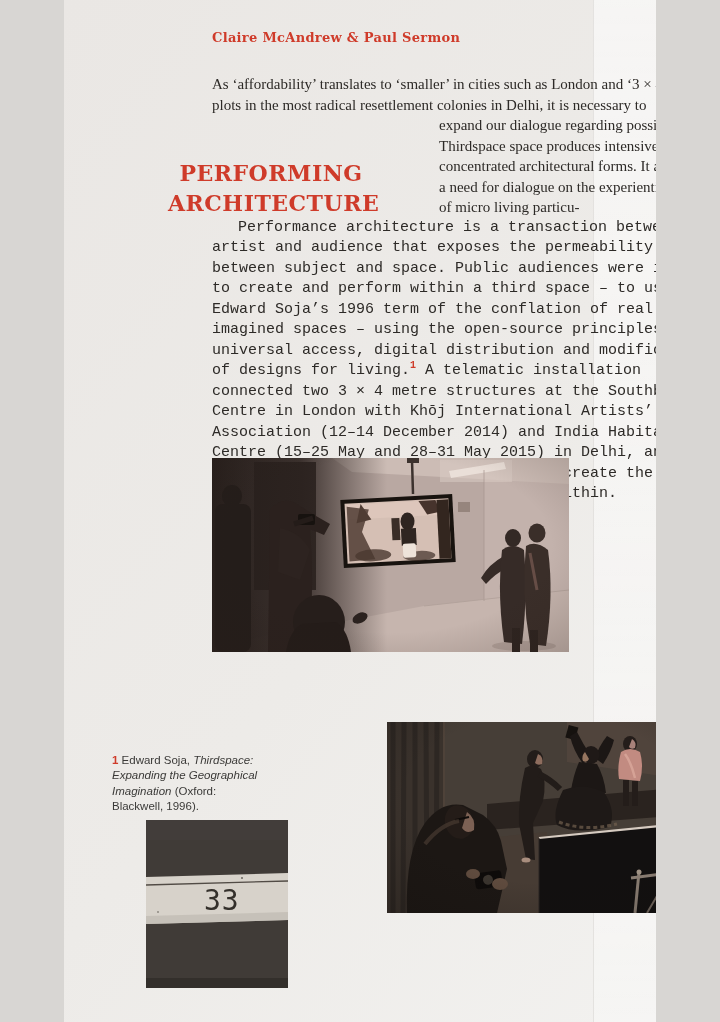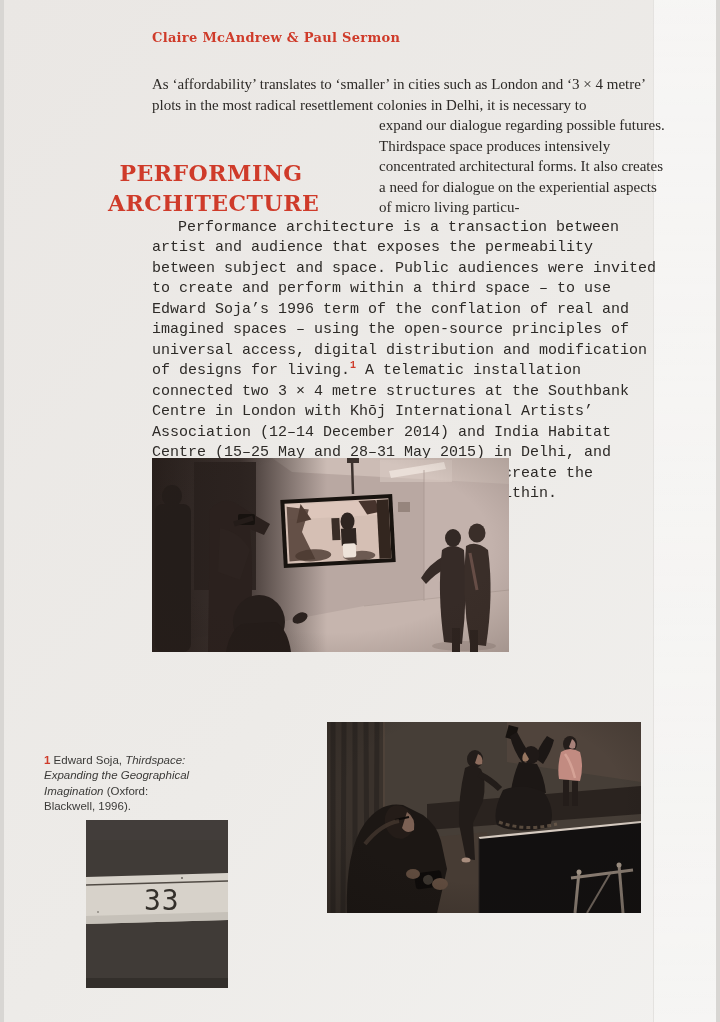--- a/index.html
+++ b/index.html
@@ -1,17 +1,17 @@
 <!DOCTYPE html>
 <html><head>
 <meta charset="utf-8">
 <style>
   html,body { margin:0; padding:0; background:#d8d6d3; }
   .page {
-    position:relative; width:712px; height:1022px; margin:0 auto;
+    position:relative; width:592px; height:1022px; margin:0 auto;
     background:linear-gradient(130deg,#eae7e4 0%, #edebe8 55%, #f2f1ef 100%);
     overflow:hidden;
     font-family:"Liberation Serif", serif;
     color:#2d2a27;
   }
   .edge-strip {
     position:absolute; top:0; right:0; width:62px; height:100%;
     background:linear-gradient(180deg, rgba(255,255,255,0.55), rgba(255,255,255,0.3));
     border-left:1px solid rgba(120,110,105,0.14);
   }
@@ -38,21 +38,21 @@
   .fn-ref { color:#cf3b2a; font-size:10px; line-height:0; font-weight:bold; }
   .photo { position:absolute; display:block; }
   .photo svg { display:block; }
   .caption, .footnote {
     position:absolute;
     font-family:"Liberation Sans", sans-serif;
     font-size:11.5px; line-height:15.5px; color:#3b3a38;
   }
   .caption-1 { left:148px; top:661px; width:440px; }
   .caption-2 { left:328px; top:920px; width:318px; }
-  .footnote  { left:40px;  top:741px; width:156px; }
+  .footnote  { left:48px;  top:741px; width:156px; }
   .fn-marker { color:#cf3b2a; font-weight:bold; }
 </style>
 </head>
 <body>
 
 <div class="page">
   <div class="edge-strip"></div>
 
   <div class="byline">Claire McAndrew &amp; Paul Sermon</div>
 

